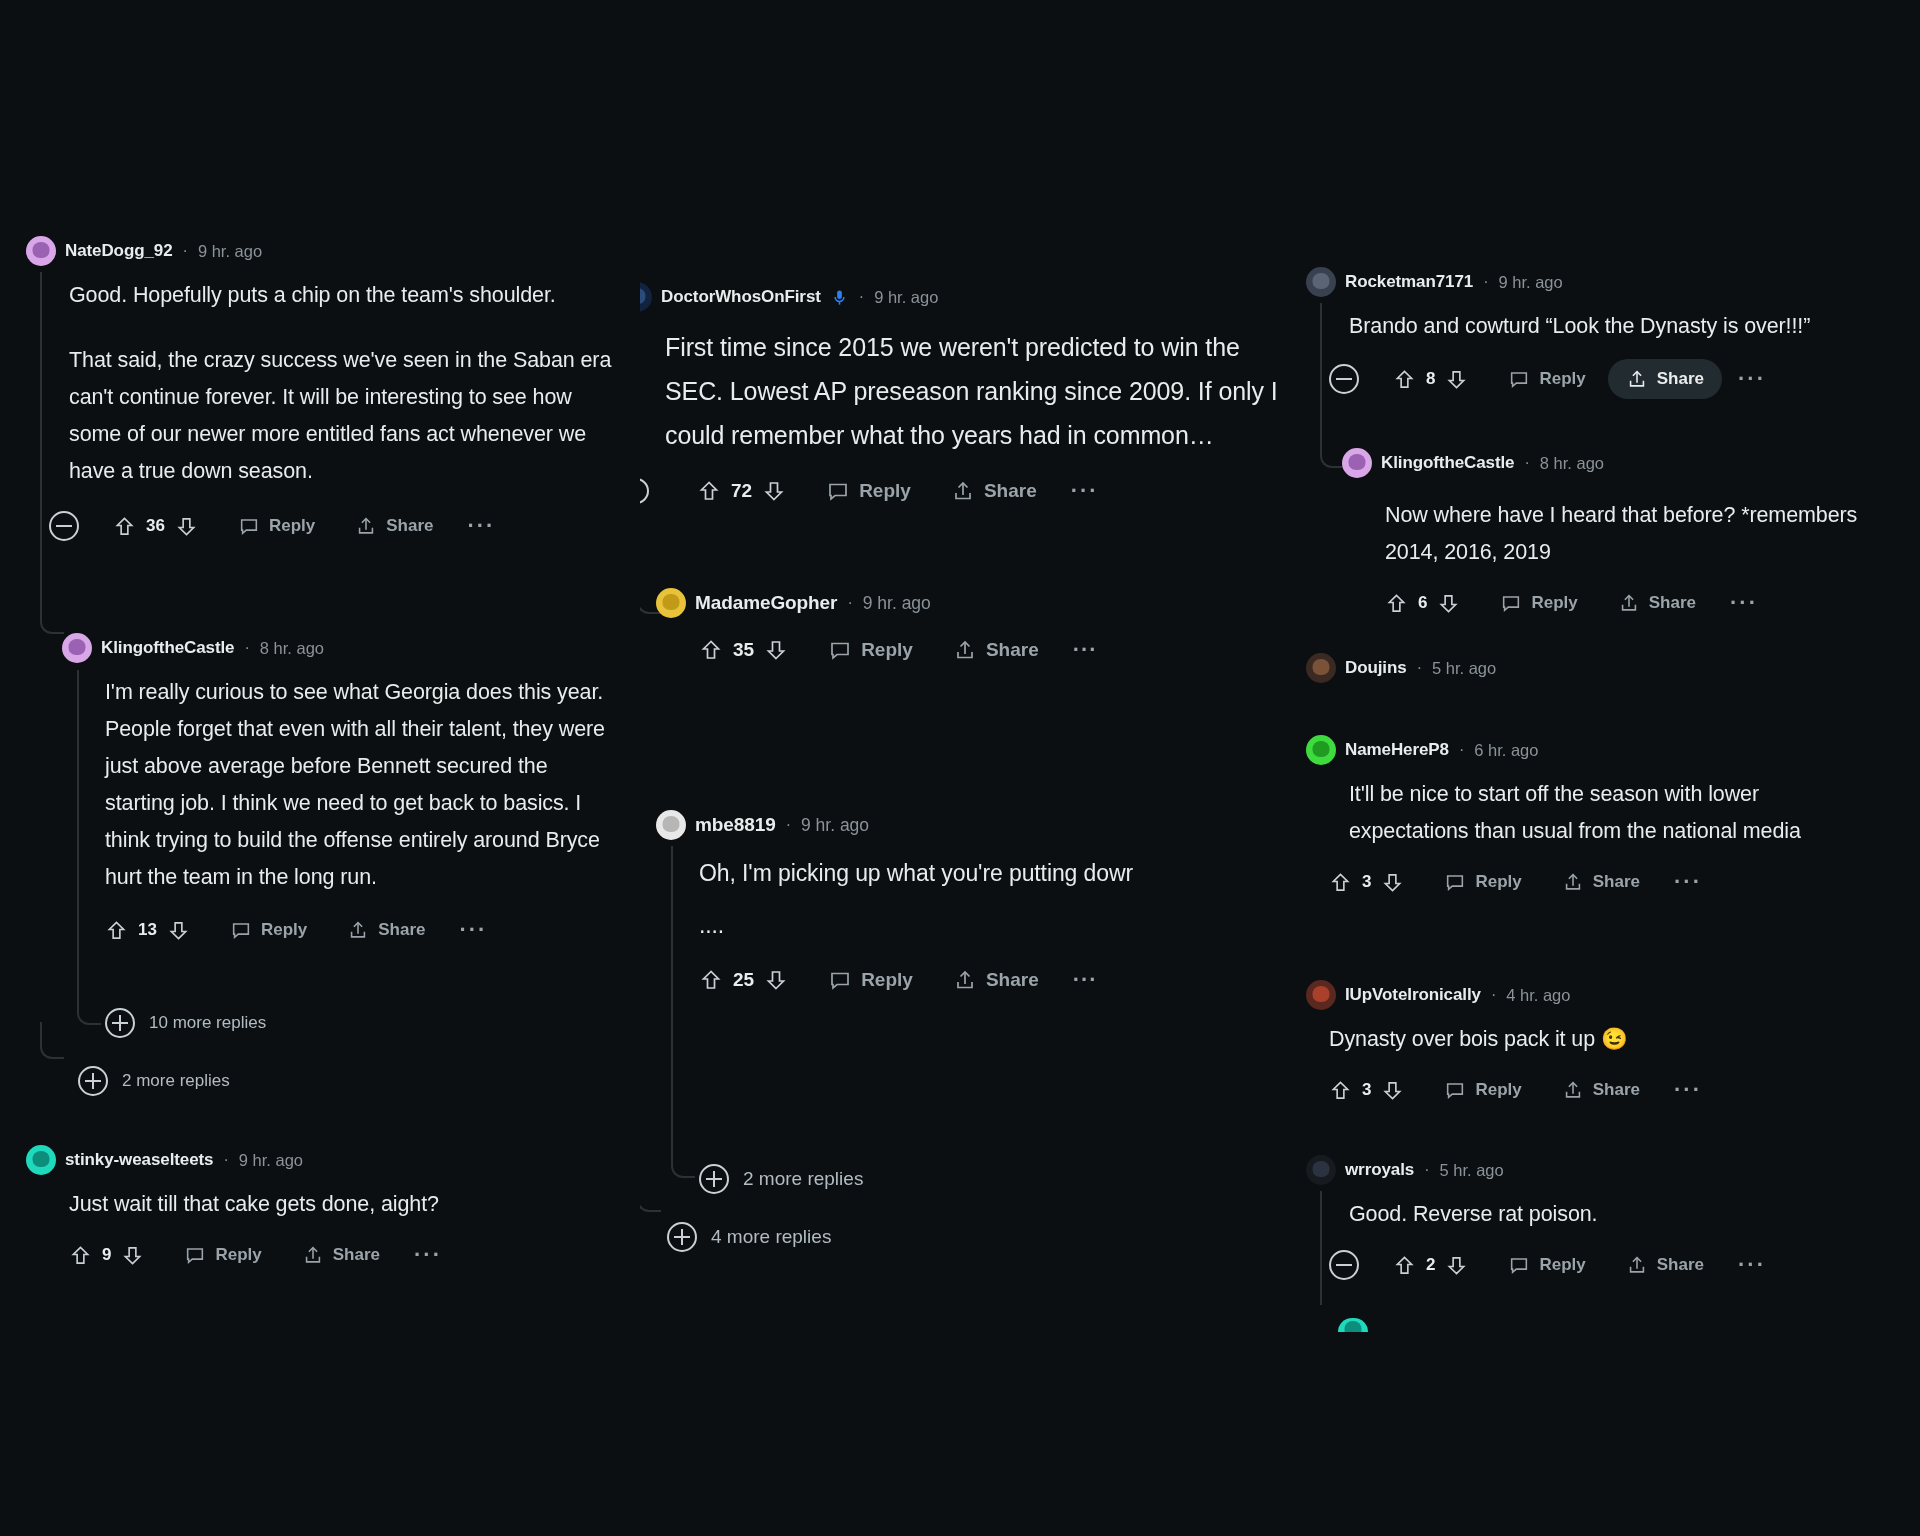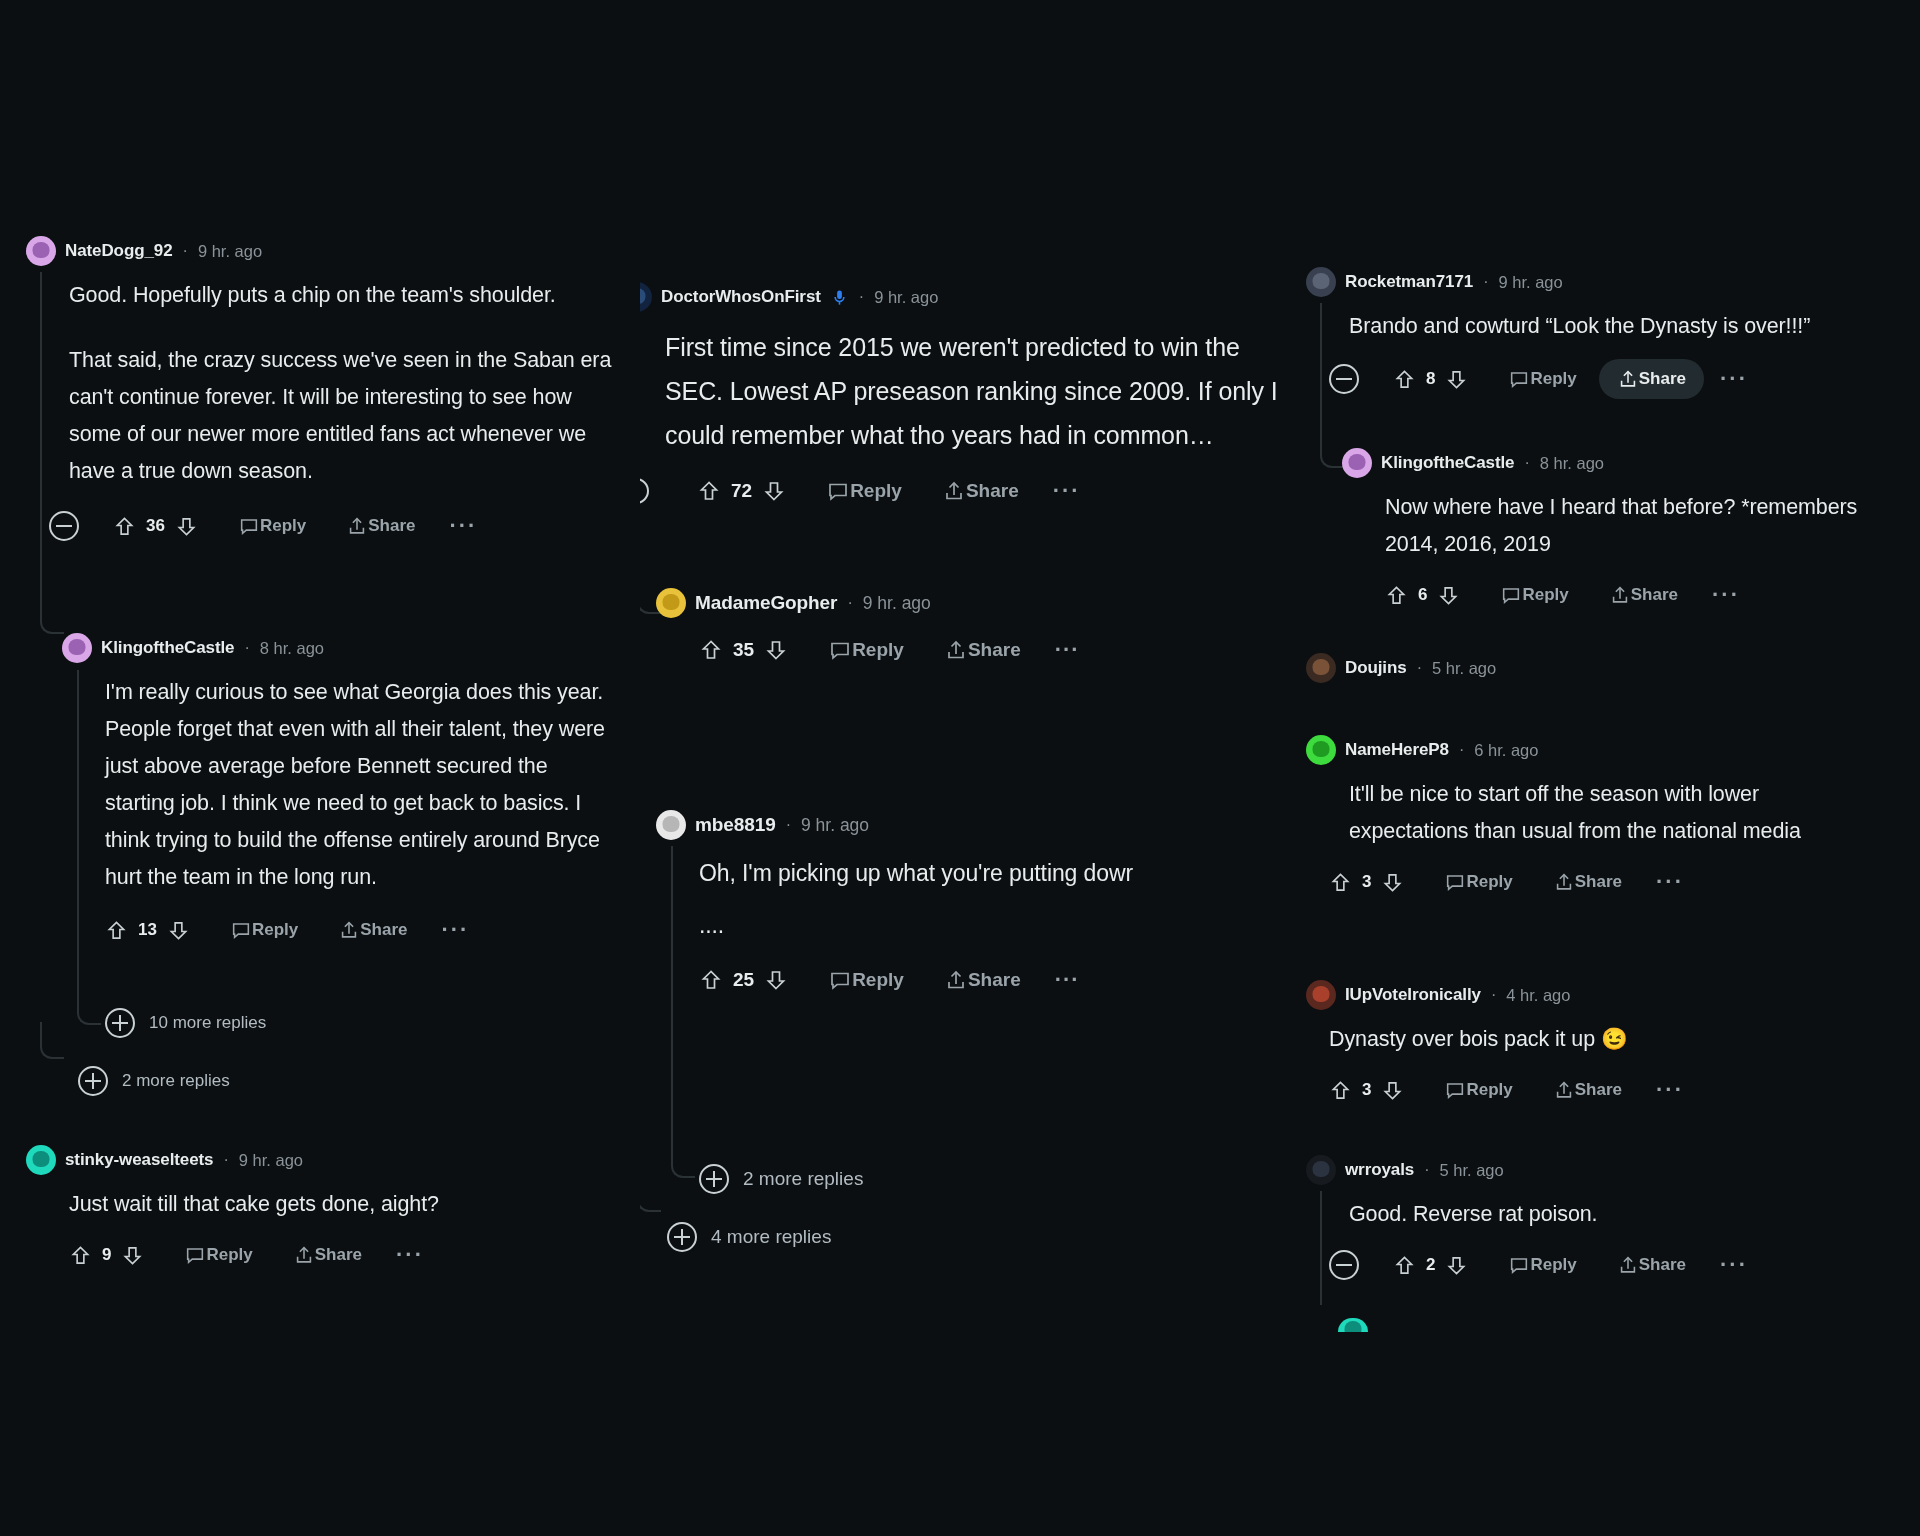--- a/index.html
+++ b/index.html
@@ -111,20 +111,21 @@
 
   
   .actions {
     display: flex;
     align-items: center;
     height: 40px;
   }
   .act {
     display: flex;
     align-items: center;
+    gap: 9px;
     color: #9aa4aa;
     font-size: 17px;
     font-weight: bold;
     white-space: nowrap;
   }
   .vote { display: flex; align-items: center; gap: 10px; }
   .vote .score { color: #e9eced; font-size: 17px; font-weight: bold; }
   .gap-a { width: 34px; }
   .gap-b { width: 40px; }
   .gap-c { width: 34px; }
@@ -638,21 +639,21 @@
 
       <div class="cmt" style="position:absolute; left:62px; top:448px; width:560px;">
         <div class="cmt-head">
           <div class="avatar lav">
               <div class="snoo-head"></div>
             </div>
           <span class="uname">KlingoftheCastle</span>
           <span class="dotsep">·</span>
           <span class="ts">8 hr. ago</span>
         </div>
-        <div class="body" style="margin-left:43px; margin-top:11px; width:500px;">
+        <div class="body" style="margin-left:43px; margin-top:19px; width:500px;">
           <p>Now where have I heard that before? *remembers 2014, 2016, 2019</p>
         </div>
         <div class="actions" style="margin-left:43px; margin-top:12px;">
           <div class="vote">
             <span>
               <svg width="23" height="23" viewBox="0 0 24 24" fill="none" stroke="#c9d1d4" stroke-width="1.7">
                   <path d="M12 3.5 L4.5 11 H8.5 V20 H15.5 V11 H19.5 Z"></path>
                 </svg>
             </span>
             <span class="score">6</span>

